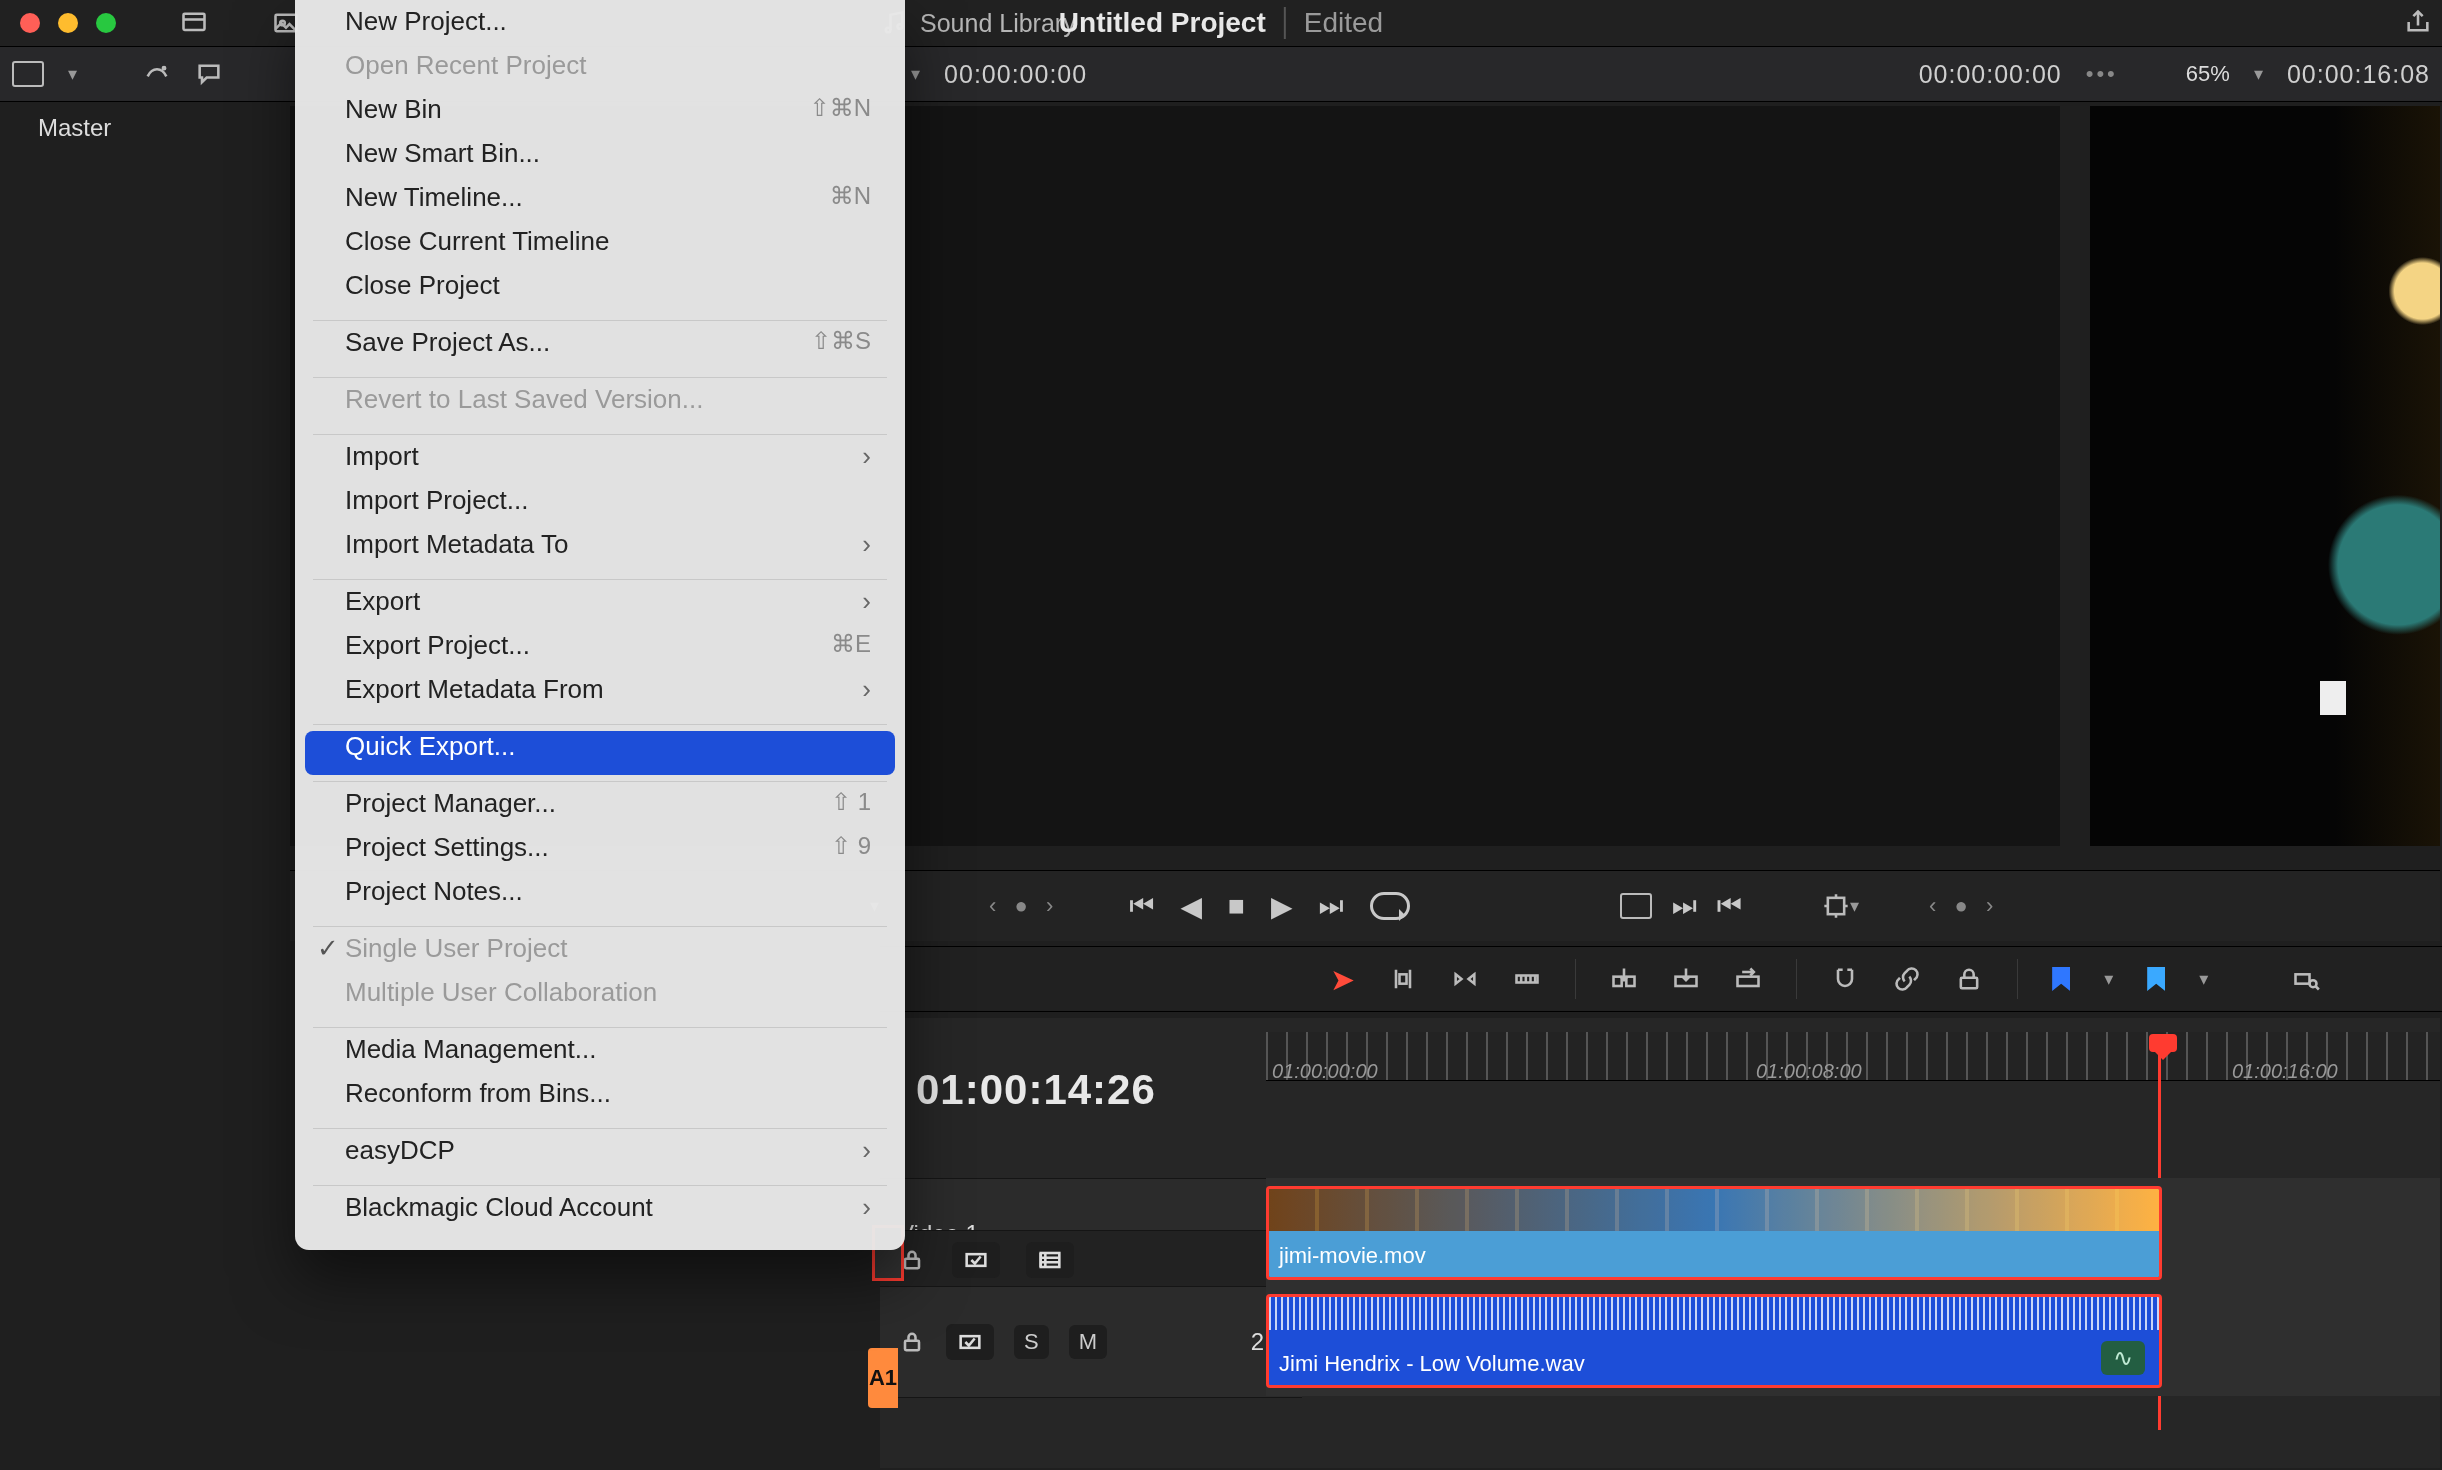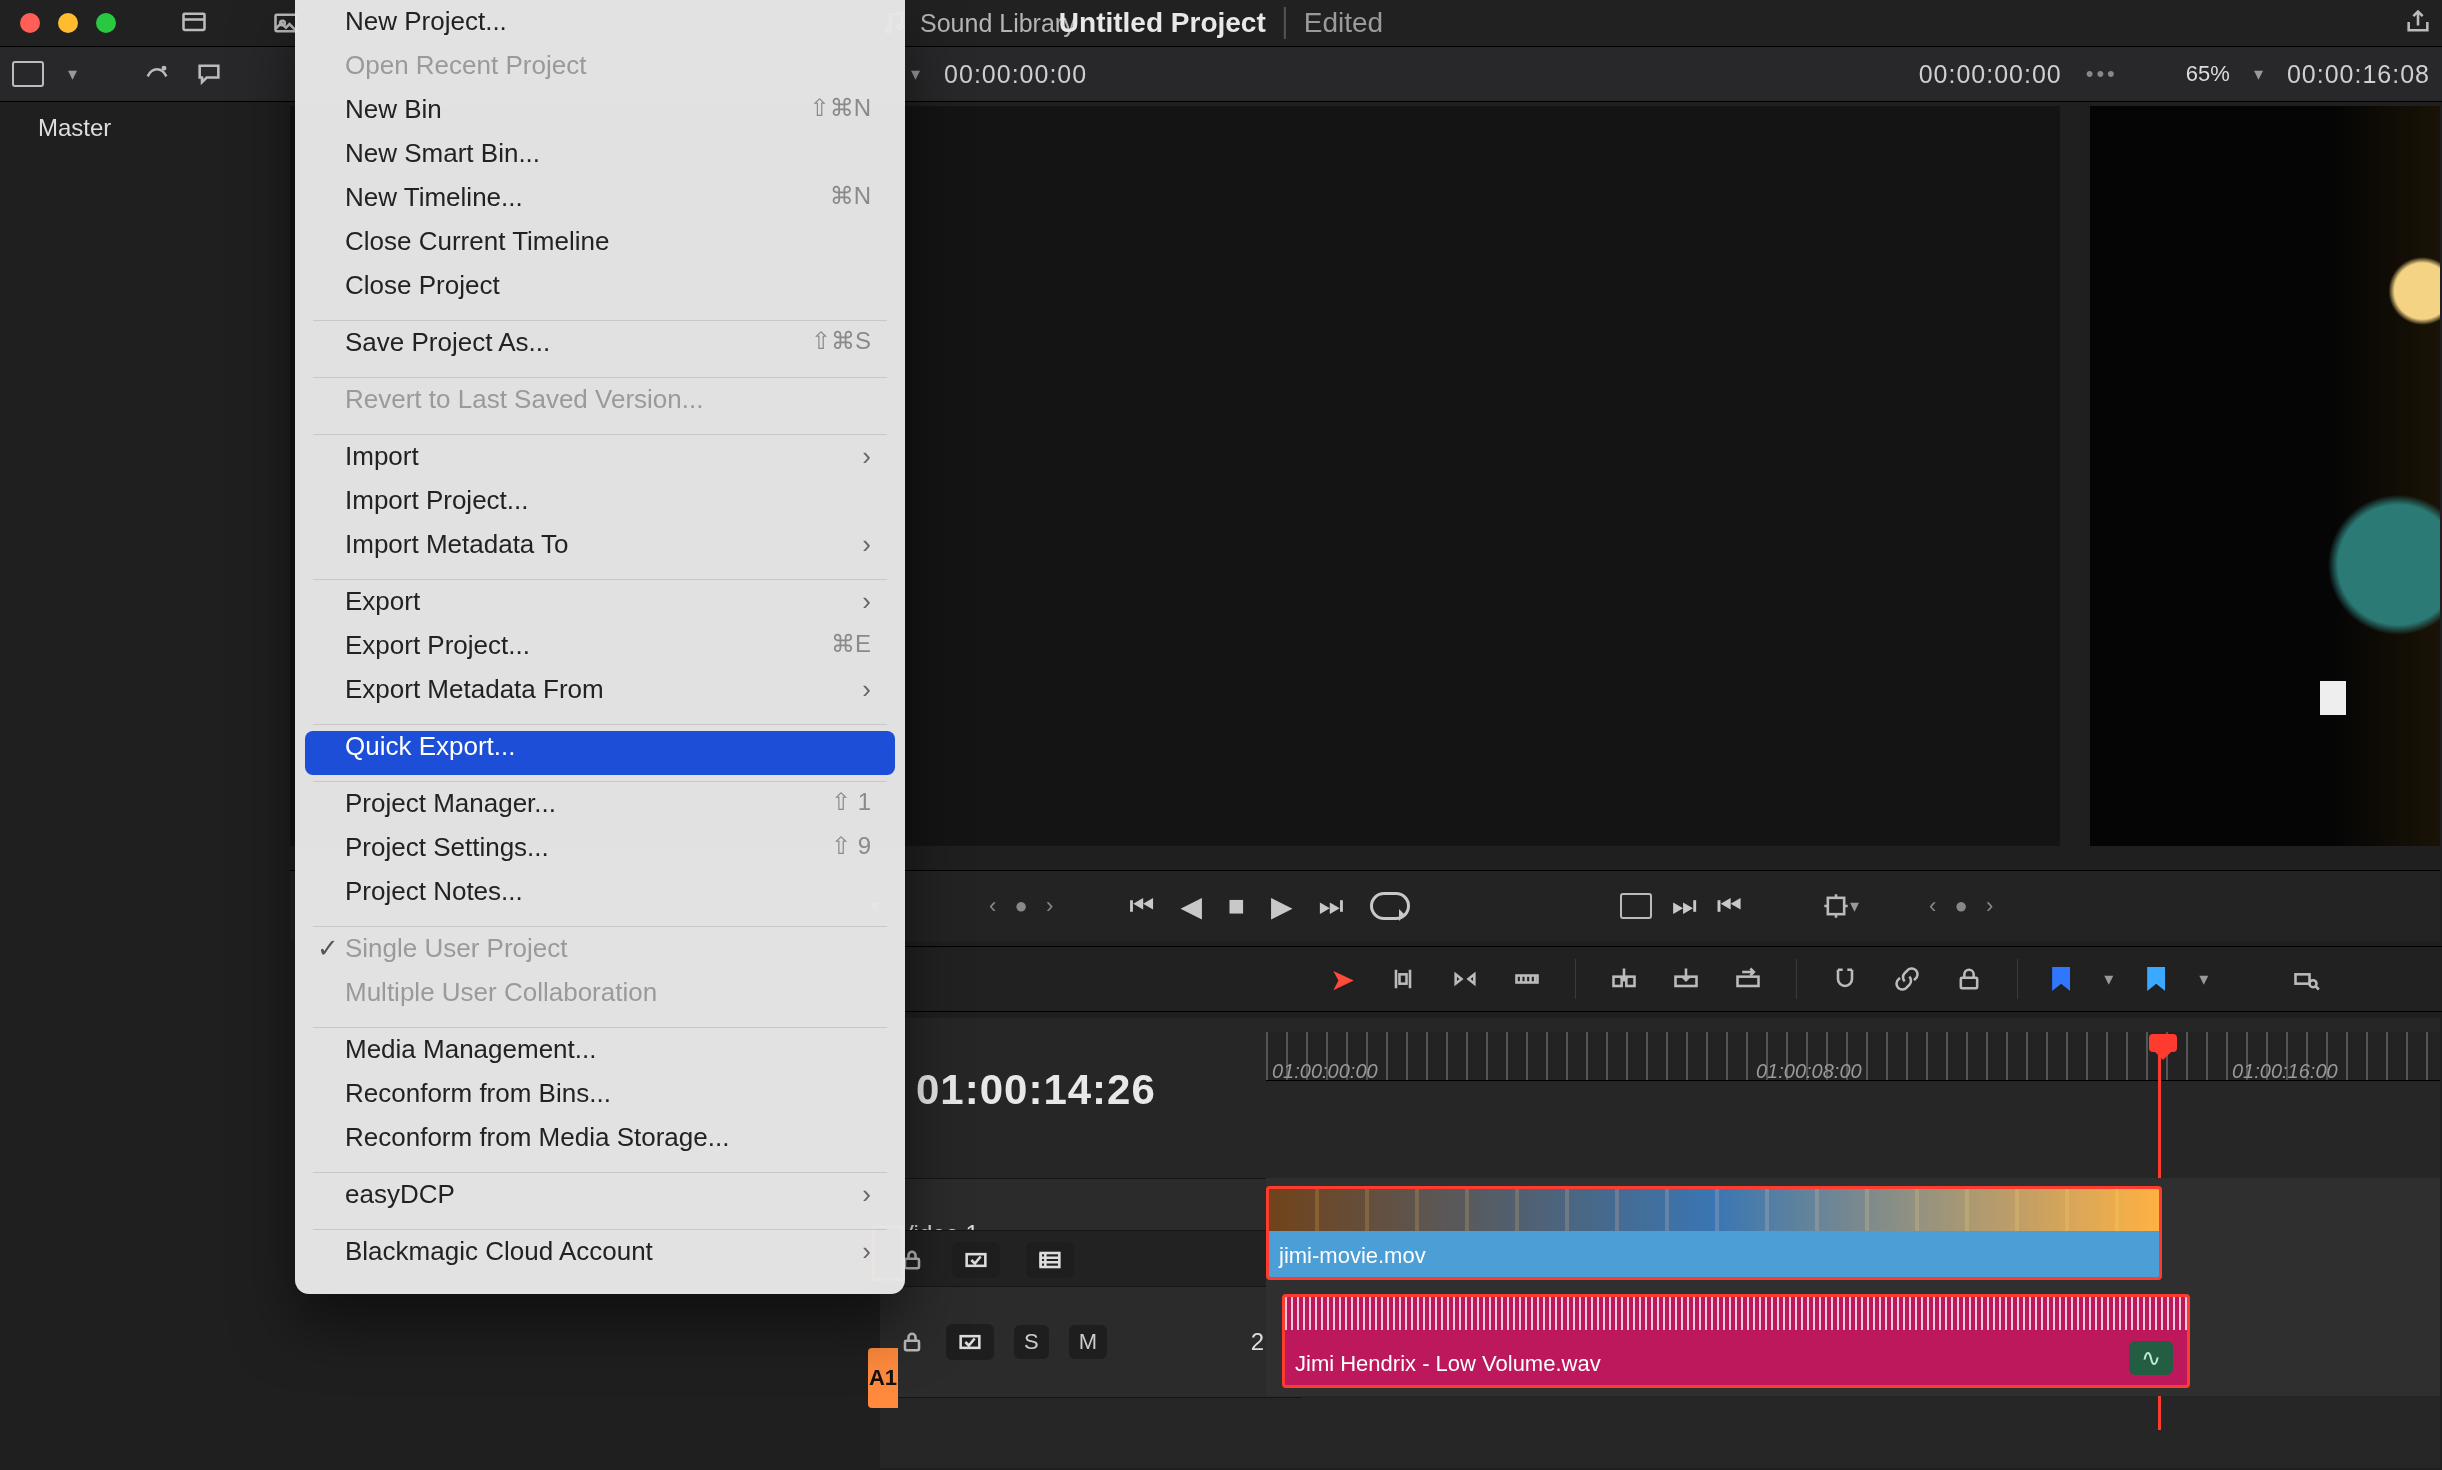--- a/index.html
+++ b/index.html
@@ -143,21 +143,21 @@
   .clip.video{left:0px; width:890px; background:linear-gradient(#2a4a63,#2a4a63);}
   .clip.video .thumbs{position:absolute; left:0; right:0; top:0; height:48%;
     background:
       repeating-linear-gradient(90deg,#0b0b0b 0 46px,#3a2a10 46px 50px),
       linear-gradient(90deg,#6a3b10,#3070b0,#ffae3a);
     background-blend-mode:screen;
   }
   .clip.video .bottombar{position:absolute; left:0; right:0; bottom:0; height:52%; background:#4b9ed6;}
   .clip .name{position:absolute; left:10px; bottom:8px; color:#fff; font-size:22px;}
 
-  .clip.audio{left:16px; width:890px; top:8px; bottom:8px; background:#be185d;padding-left:12px;}
+  .clip.audio{left:0px; width:890px; top:8px; bottom:8px; background:#1d4ed8;}
   .clip.audio .wave{position:absolute; left:0; right:0; top:0; height:38%;
      background:
        repeating-linear-gradient(90deg, rgba(255,255,255,.85) 0 2px, transparent 2px 6px);
      opacity:.9;
   }
   .clip.audio .ctrl{
     position:absolute; right:14px; bottom:10px; width:44px; height:34px; background:#235e42; border-radius:6px;
     display:flex; align-items:center; justify-content:center; color:#bfe9d3; font-size:24px;
   }
 
@@ -567,24 +567,20 @@
     </div>
     <hr>
     <div class="item">
       <span><span>Media Management...</span></span>
       <span></span>
     </div>
     <div class="item">
       <span><span>Reconform from Bins...</span></span>
       <span></span>
     </div>
-    <div class="item">
-      <span><span>Reconform from Media Storage...</span></span>
-      <span></span>
-    </div>
     <hr>
     <div class="item">
       <span><span>easyDCP</span></span>
       <span class="submenu-arrow">›</span>
     </div>
     <hr>
     <div class="item">
       <span><span>Blackmagic Cloud Account</span></span>
       <span class="submenu-arrow">›</span>
     </div>

